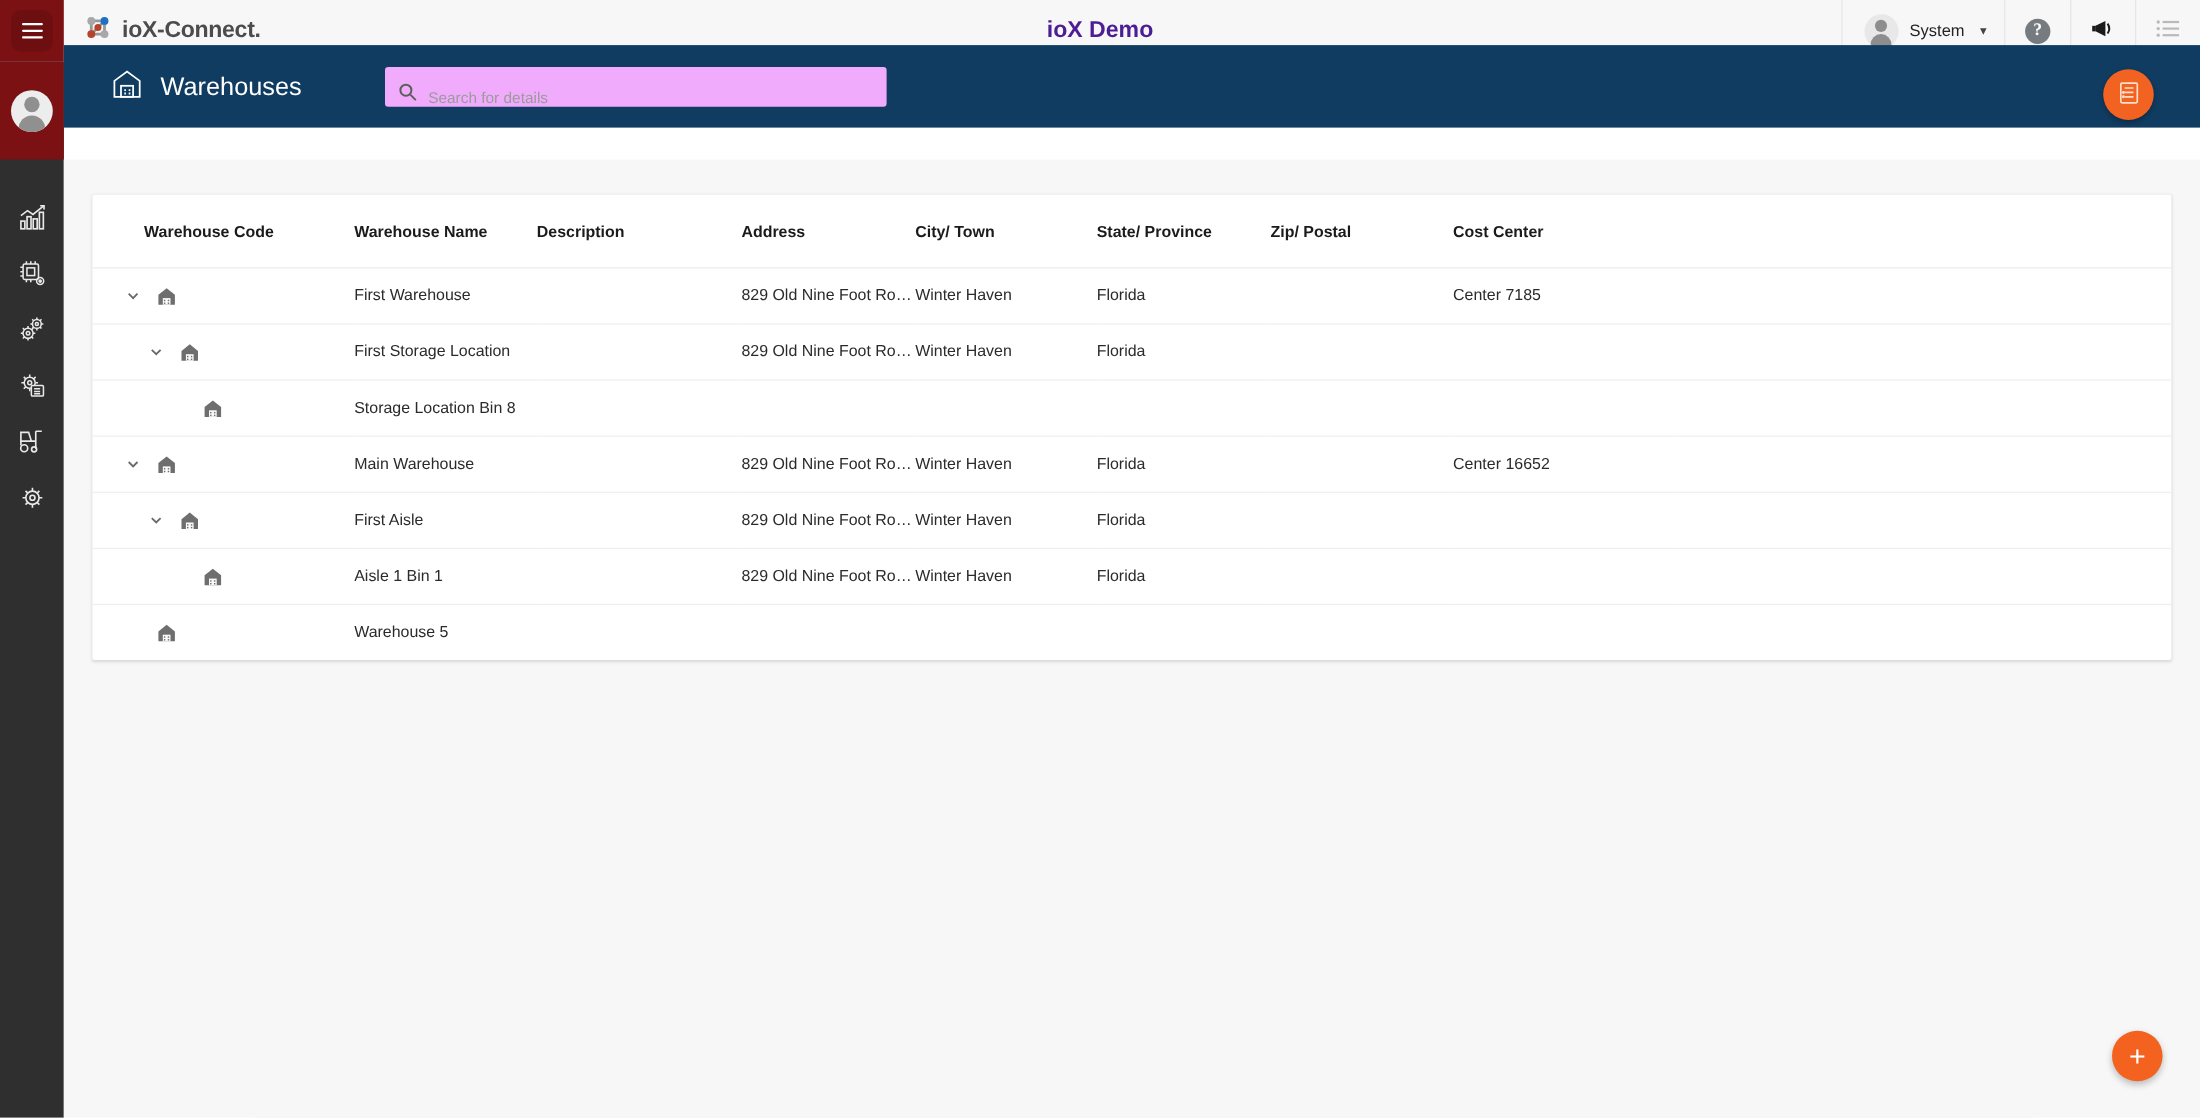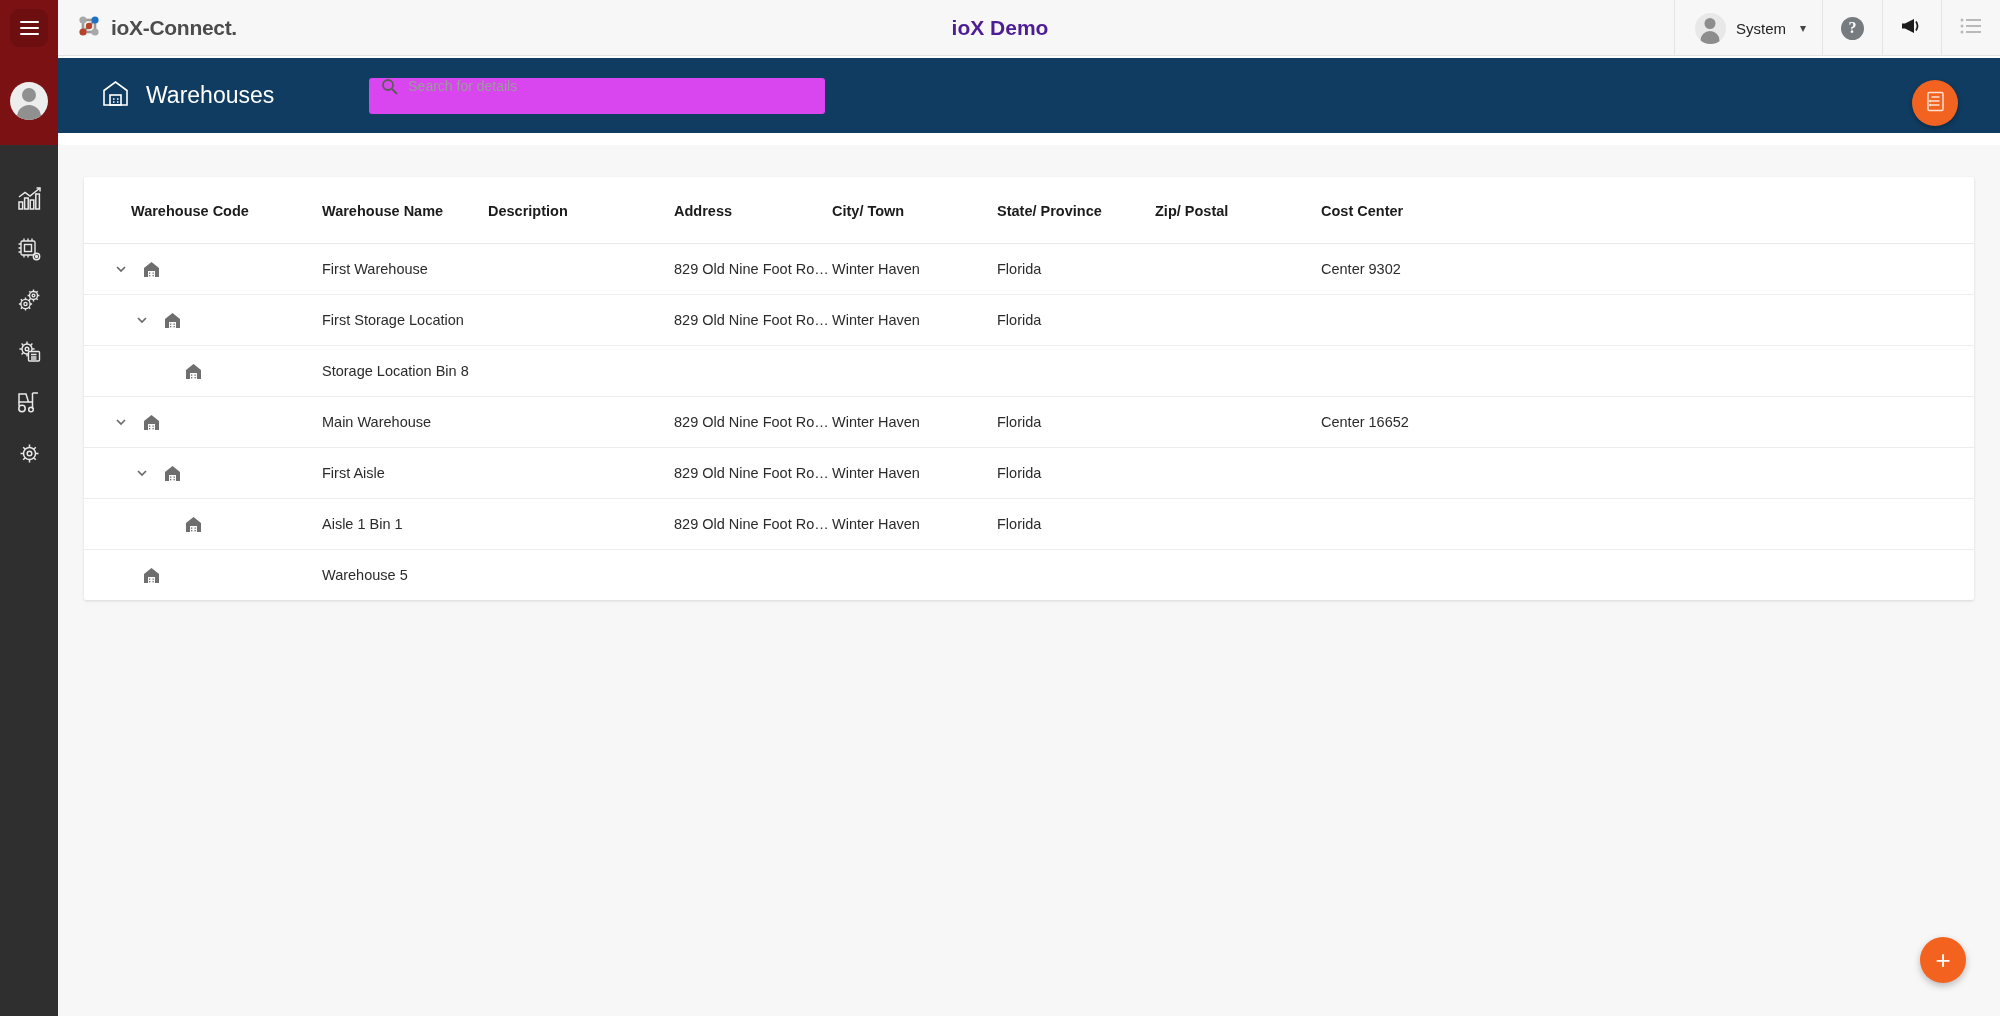--- a/index.html
+++ b/index.html
@@ -71,28 +71,28 @@
   }
   .avatar-lg::before { content:""; position:absolute; left:50%; top:6px; width:14px; height:14px;
     background:#909090; border-radius:50%; transform:translateX(-50%); }
   .avatar-lg::after { content:""; position:absolute; left:50%; top:23px; width:24px; height:17px;
     background:#909090; border-radius:12px 12px 0 0; transform:translateX(-50%); }
   .rail-items { padding-top: 38px; display: flex; flex-direction: column; align-items: center; gap: 17px; }
   .rail-item { width: 58px; height: 34px; display: flex; align-items: center; justify-content: center; }
 
   
   .subheader {
-    position: absolute; left: 58px; top: 58px; width: 1942px; height: 75px;
+    position: absolute; left: 58px; top: 41px; width: 1942px; height: 75px;
     background: #103c61; display: flex; align-items: center;
   }
   .page-title-wrap { display: flex; align-items: center; gap: 15px; margin-left: 42px; }
   .page-title { font-size: 23px; color: #ffffff; font-weight: 400; }
   .search-box {
-    margin-left: 95px; width: 456px; height: 36px; background: #d946ef; border-radius: 3px;
-    display: flex; align-items: flex-start; padding: 0 12px; gap: 10px;
+    margin-left: 76px; width: 456px; height: 36px; background: #f0abfc; border-radius: 3px;
+    display: flex; align-items: flex-end; padding: 0 12px; gap: 10px;
   }
   .search-input {
     border: none; outline: none; flex: 1; font-size: 14px; color: #333;
     font-family: "Liberation Sans", sans-serif; background: transparent;
   }
   .search-input::placeholder { color: #9b9b9b; }
 
   .fab-top {
     position: absolute; right: 42px; top: 22px; width: 46px; height: 46px; border-radius: 50%;
     background: #f26322; display: flex; align-items: center; justify-content: center;
@@ -368,21 +368,21 @@
                 </span>
                 <span></span>
               </div>
             </td>
             <td class="col-name">First Warehouse</td>
             <td class="col-desc"></td>
             <td class="col-addr">829 Old Nine Foot Roa...</td>
             <td class="col-city">Winter Haven</td>
             <td class="col-state">Florida</td>
             <td class="col-zip"></td>
-            <td class="col-cc">Center 9302</td>
+            <td class="col-cc">Center 7185</td>
             <td class="col-pad"></td>
           </tr>
           <tr>
             <td class="col-code">
               <div class="code-cell ind-1">
                 <span class="chev">
                   <svg width="14" height="14" viewBox="0 0 14 14" fill="none" stroke="#6a6a6a" stroke-width="1.7">
                     <path d="M3 5 L7 9 L11 5"></path>
                   </svg>
                 </span>

